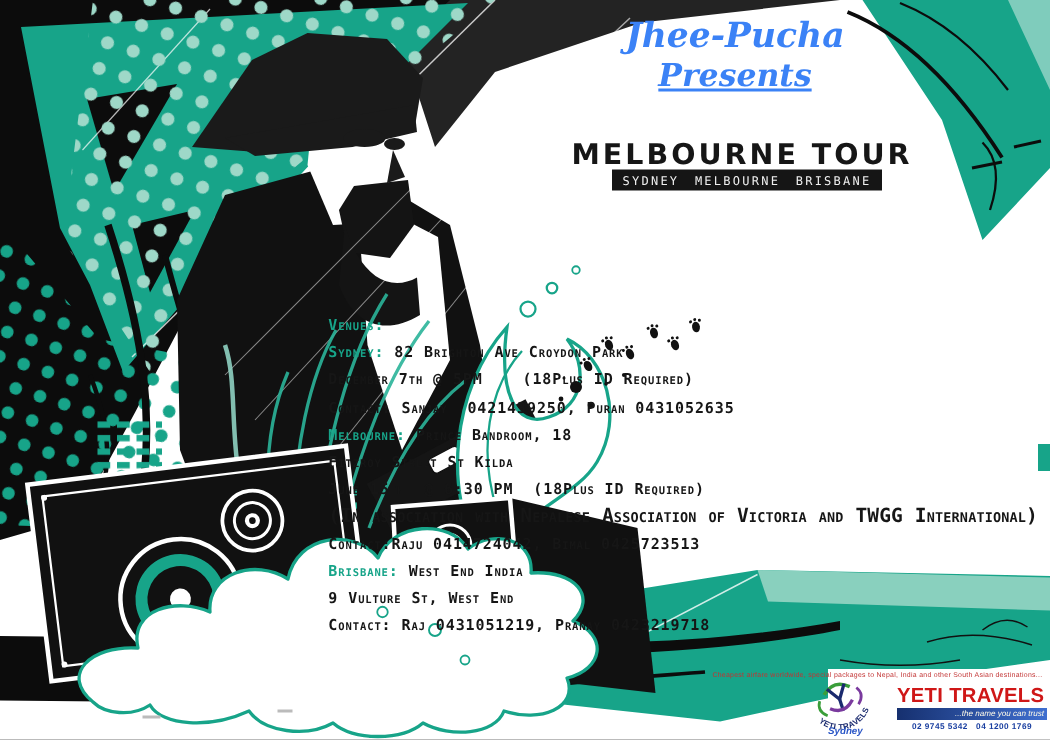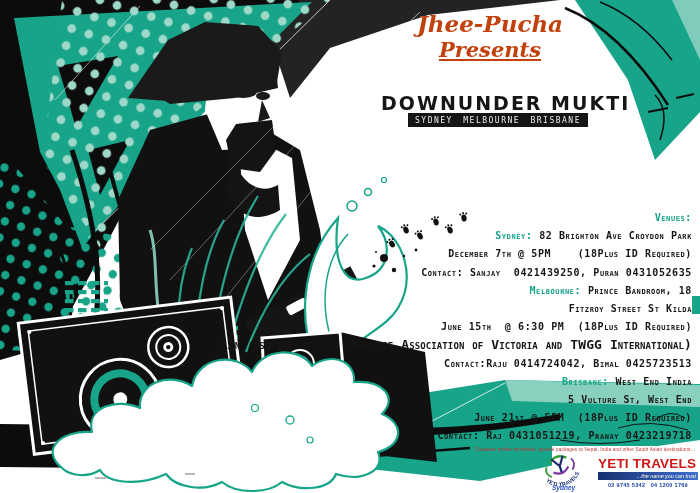--- a/index.html
+++ b/index.html
@@ -5,21 +5,21 @@
   html,body { margin:0; padding:0; background:#888; }
   .poster {
     position:relative; width:700px; height:493px; background:#ffffff;
     overflow:hidden; font-family:"Liberation Sans", sans-serif;
   }
   .art { position:absolute; left:0; top:0; z-index:1; }
 
   
   .presents {
     position:absolute; left:392px; top:10px; width:196px; z-index:3;
-    text-align:center; color:#c2410c;
+    text-align:center; color:#3b82f6;
     font-family:"DejaVu Serif", serif; font-style:italic; font-weight:bold;
   }
   .presents .l1 { font-size:23px; line-height:27px; }
   .presents .l2 { font-size:21px; line-height:25px;text-decoration:underline; }
 
   
   .title {
     position:absolute; left:311px; top:53px; margin:0; z-index:3;
     font-family:"DejaVu Sans", sans-serif; font-weight:bold;
     font-size:32px; letter-spacing:5px; color:#161616; white-space:nowrap;
@@ -31,21 +31,21 @@
   }
   .citybar {
     position:absolute; left:408px; top:113px; width:180px; height:14px; z-index:3;
     background:#151515; display:flex; align-items:center; justify-content:space-between;
     padding:0 7px; box-sizing:border-box;
     font-family:"DejaVu Sans Mono", monospace; font-size:8px; letter-spacing:1.5px; color:#efefef;
   }
 
   
   .venues {
-    position:absolute; right:8px; top:209px; z-index:3; text-align:right;
+    position:absolute; right:8px; top:209px; z-index:3; 
     font-family:"DejaVu Sans Mono", monospace; font-weight:bold;
     font-variant:small-caps; font-size:10px; letter-spacing:0.6px; color:#161616;
   }
   .venues .vline { height:18.2px; line-height:18.2px; white-space:pre; }
   .venues .vline.note { font-size:13px; letter-spacing:0.1px; }
   .teal { color:#17a489; }
 
   
   .sponsor-tagline {
     position:absolute; right:5px; top:447px; z-index:3;
@@ -259,41 +259,40 @@
     <rect x="692" y="296" width="8" height="18" fill="#17a489"></rect>
 
     <rect x="552" y="446" width="148" height="47" fill="#ffffff"></rect>
   </svg>
 
   <div class="presents">
     <div class="l1">Jhee-Pucha</div>
     <div class="l2">Presents</div>
   </div>
 
-  <div class="subtitle">DOWNUNDER MUKTI</div>
+  <div class="subtitle">MELBOURNE TOUR</div>
 
   <div class="citybar">
     <span>SYDNEY</span>
     <span>MELBOURNE</span>
     <span>BRISBANE</span>
   </div>
 
   <div class="venues">
     <div class="vline teal">Venues:</div>
     <div class="vline"><span class="teal">Sydney: </span><span>82 Brighton Ave Croydon Park</span></div>
     <div class="vline">December 7th @ 5PM    (18Plus ID Required)</div>
     <div class="vline">Contact: Sanjay  0421439250, Puran 0431052635</div>
     <div class="vline"><span class="teal">Melbourne: </span><span>Prince Bandroom, 18</span></div>
     <div class="vline">Fitzroy Street St Kilda</div>
     <div class="vline">June 15th  @ 6:30 PM  (18Plus ID Required)</div>
     <div class="vline note">(In association with Nepalese Association of Victoria and TWGG International)</div>
     <div class="vline">Contact:Raju 0414724042, Bimal 0425723513</div>
     <div class="vline"><span class="teal">Brisbane: </span><span>West End India</span></div>
-    <div class="vline">5 Vulture St, West End</div>
-    <div class="vline">June 21st @ 5PM  (18Plus ID Required)</div>
+    <div class="vline">9 Vulture St, West End</div>
     <div class="vline">Contact: Raj 0431051219, Pranay 0423219718</div>
   </div>
 
   <div class="sponsor-tagline">Cheapest airfare worldwide, special packages to Nepal, India and other South Asian destinations...</div>
 
   <svg class="stamp" width="74" height="40" viewBox="0 0 74 40">
     <g transform="rotate(-18 37 20)">
       <path d="M28,10 Q37,2 46,10" stroke="#3a9e3a" stroke-width="2.4" fill="none"></path>
       <path d="M31,7 L37,16 L43,7" stroke="#1a2a6e" stroke-width="2.2" fill="none"></path>
       <path d="M37,16 L37,24" stroke="#1a2a6e" stroke-width="2.2"></path>

